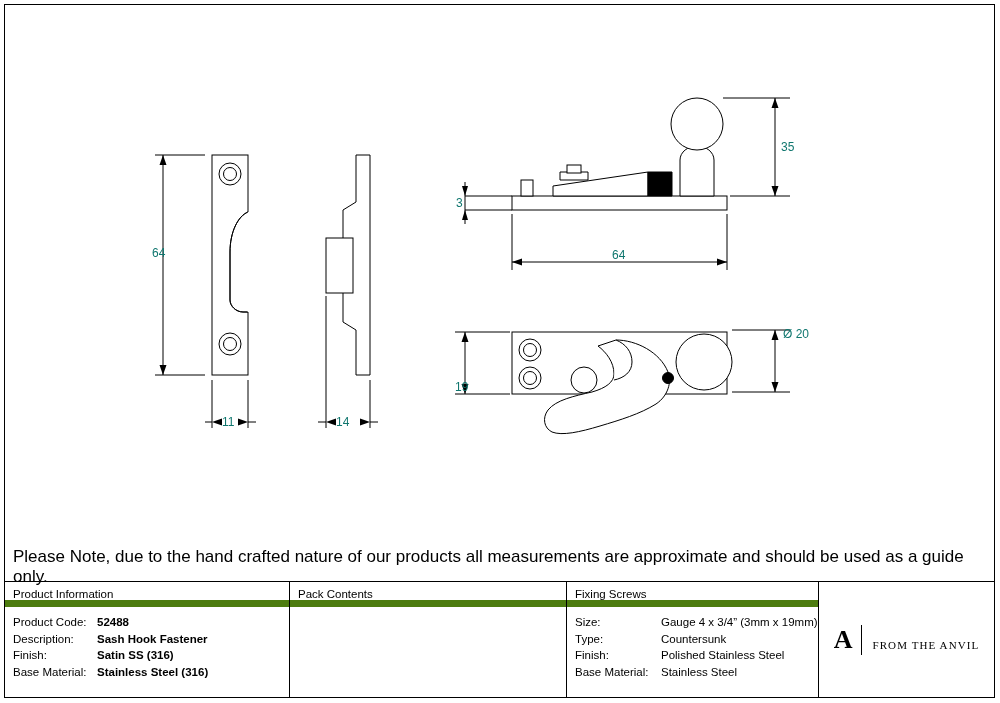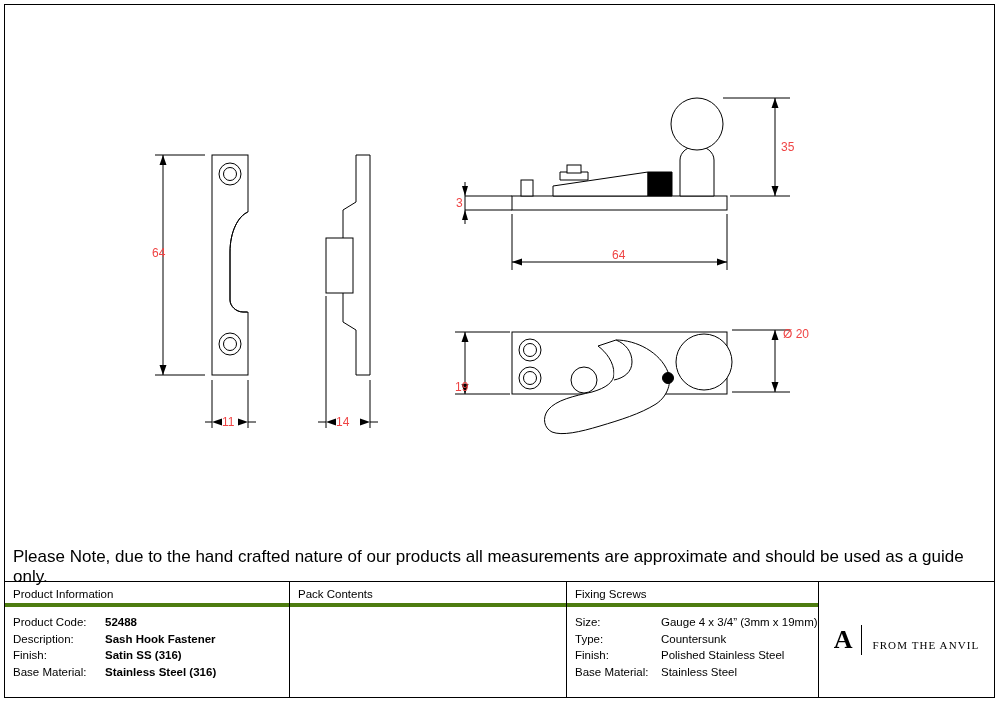--- a/index.html
+++ b/index.html
@@ -64,33 +64,33 @@
   }
   .col {
     box-sizing: border-box;
     border-right: 1px solid #000;
     position: relative;
   }
   .col:last-child { border-right: none; }
   .col-head {
     font-size: 11.5px;
     padding: 6px 0 5px 8px;
-    border-bottom: 4px solid #4d7c0f;
+    border-bottom: 7px solid #4d7c0f;
     box-sizing: border-box;
     height: 25px;
   }
   .col-body {
     padding: 7px 0 0 8px;
     font-size: 11.5px;
   }
   .kv {
     display: flex;
     line-height: 16.5px;
   }
-  .kv .k { width: 92px; flex: none; }
+  .kv .k { width: 84px; flex: none; }
   .kv .v { font-weight: bold; }
   .pk-line { line-height: 16.5px; }
   .fx .k { width: 86px; flex: none; }
   .fx .v { font-weight: normal; }
   #col-info { width: 285px; }
   #col-pack { width: 277px; }
   #col-fix { width: 252px; }
   #col-logo { width: 175px; display: flex; align-items: center; justify-content: center; }
   
   #logo {
@@ -112,21 +112,21 @@
   #logo .wordmark {
     font-size: 11px;
     letter-spacing: 1.1px;
     font-family: "Liberation Serif", serif;
     margin-top: 10px;
   }
   
   .dim {
     position: absolute;
     font-size: 12px;
-    color: #ef4444;
+    color: #0f766e;
     white-space: nowrap;
   }
 </style>
 </head>
 <body>
 
 <div id="page">
 
   <div id="frame"></div>
 

